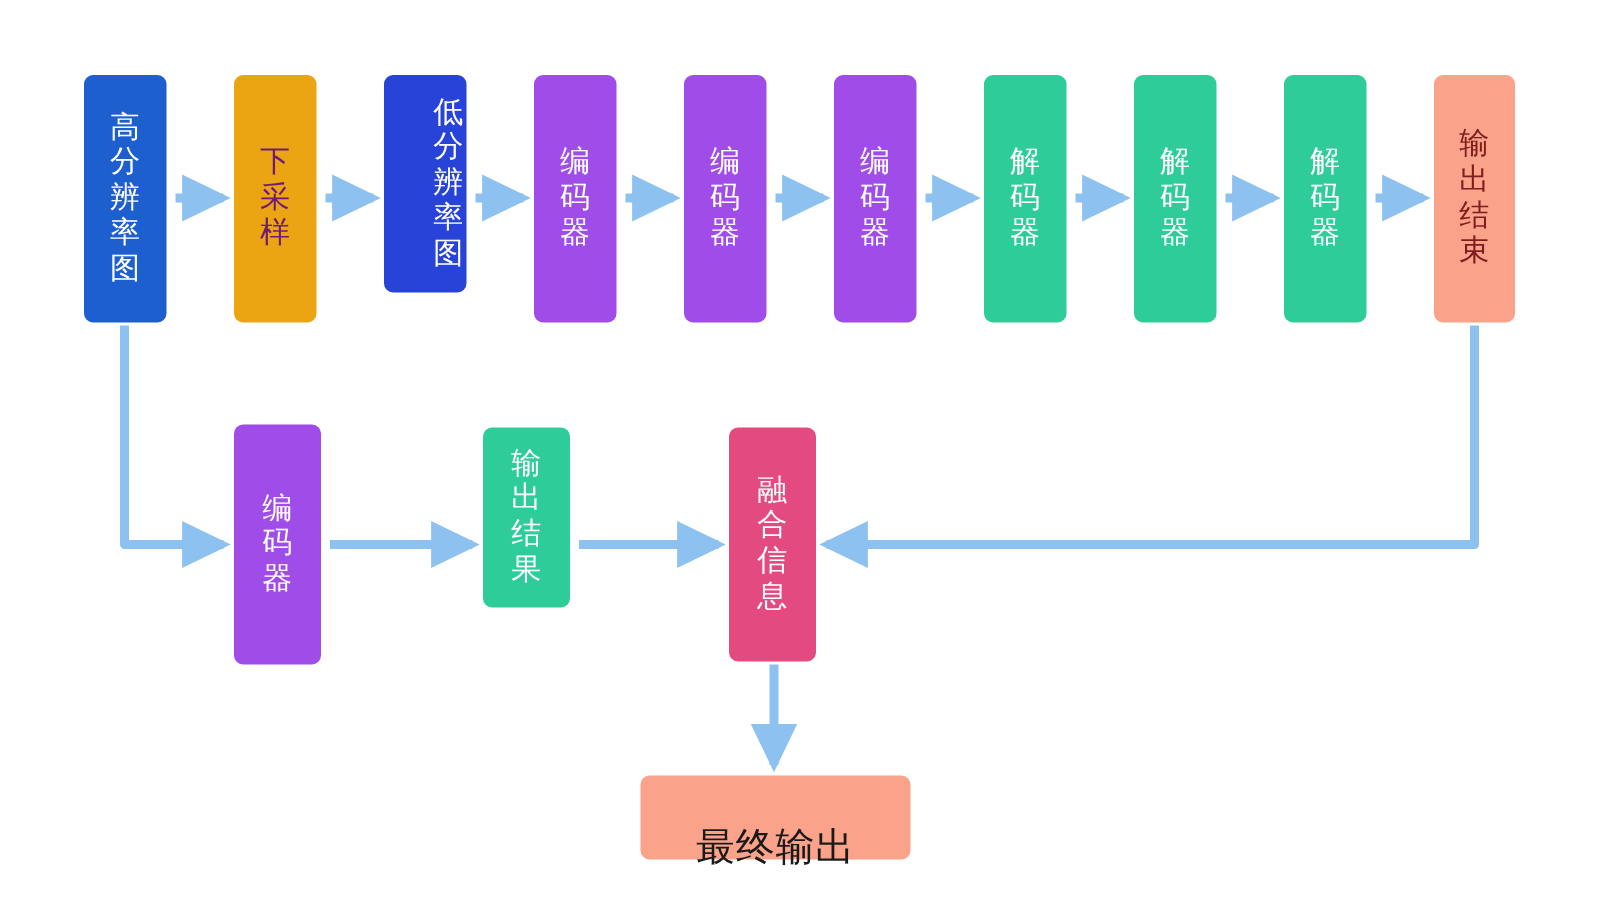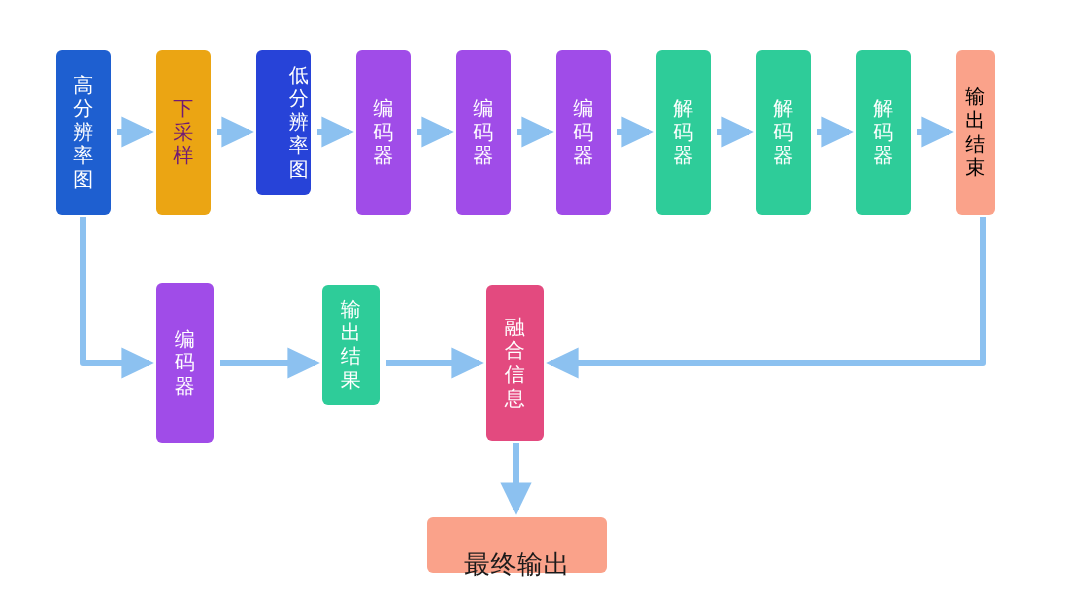--- a/index.html
+++ b/index.html
@@ -111,21 +111,21 @@
   </div>
   <div class="node vert" style="left: 656px; top: 50px; width: 55px; height: 165px; background: rgb(46, 204, 153); color: rgb(255, 255, 255);">
     <span class="label" style="font-size: 20px;">解码器</span>
   </div>
   <div class="node vert" style="left: 756px; top: 50px; width: 55px; height: 165px; background: rgb(46, 204, 153); color: rgb(255, 255, 255);">
     <span class="label" style="font-size: 20px;">解码器</span>
   </div>
   <div class="node vert" style="left: 856px; top: 50px; width: 55px; height: 165px; background: rgb(46, 204, 153); color: rgb(255, 255, 255);">
     <span class="label" style="font-size: 20px;">解码器</span>
   </div>
-  <div class="node vert" style="left: 956px; top: 50px; width: 39px; height: 165px; background: rgb(250, 162, 138); color: #000000; font-family: Liberation Serif, serif;">
+  <div class="node vert" style="left: 956px; top: 50px; width: 54px; height: 165px; background: rgb(250, 162, 138); color: #7f1d1d; font-family: Liberation Serif, serif;">
     <span class="label" style="font-size: 20px;">输出结束</span>
   </div>
 
   <div class="node vert" style="left: 156px; top: 283px; width: 58px; height: 160px; background: rgb(160, 76, 232); color: rgb(255, 255, 255);">
     <span class="label" style="font-size: 20px;">编码器</span>
   </div>
   <div class="node vert" style="left: 322px; top: 285px; width: 58px; height: 120px; background: rgb(46, 204, 153); color: rgb(255, 255, 255);">
     <span class="label" style="font-size: 20px;">输出结果</span>
   </div>
   <div class="node vert" style="left: 486px; top: 285px; width: 58px; height: 156px; background: rgb(227, 74, 127); color: rgb(255, 255, 255);">

